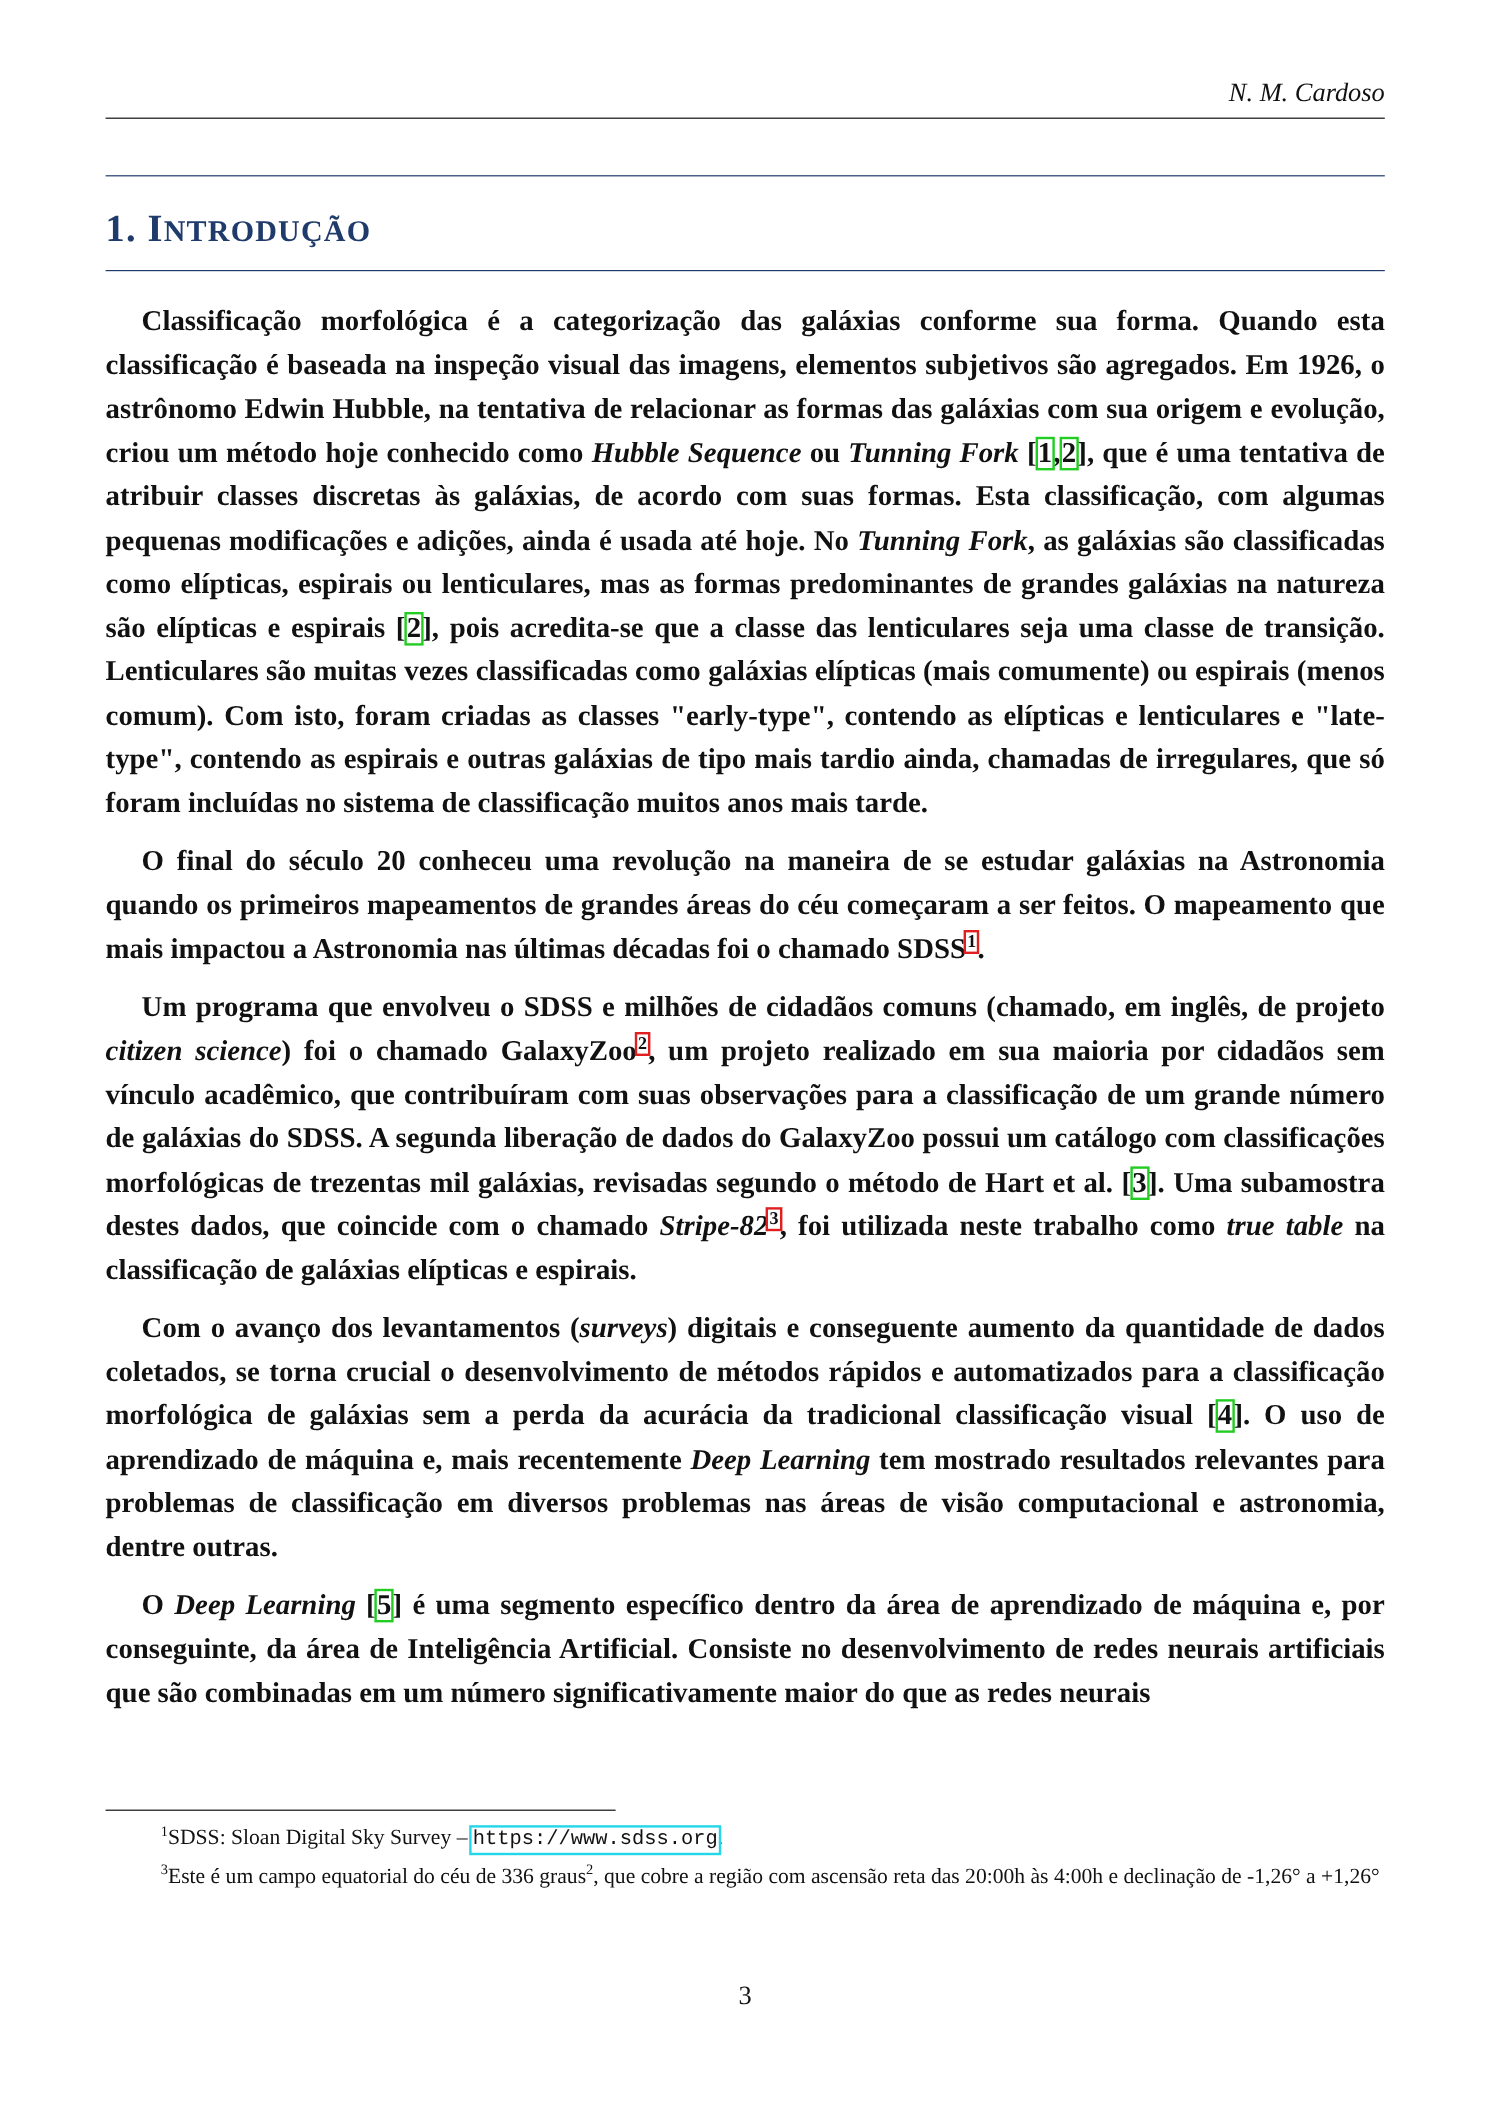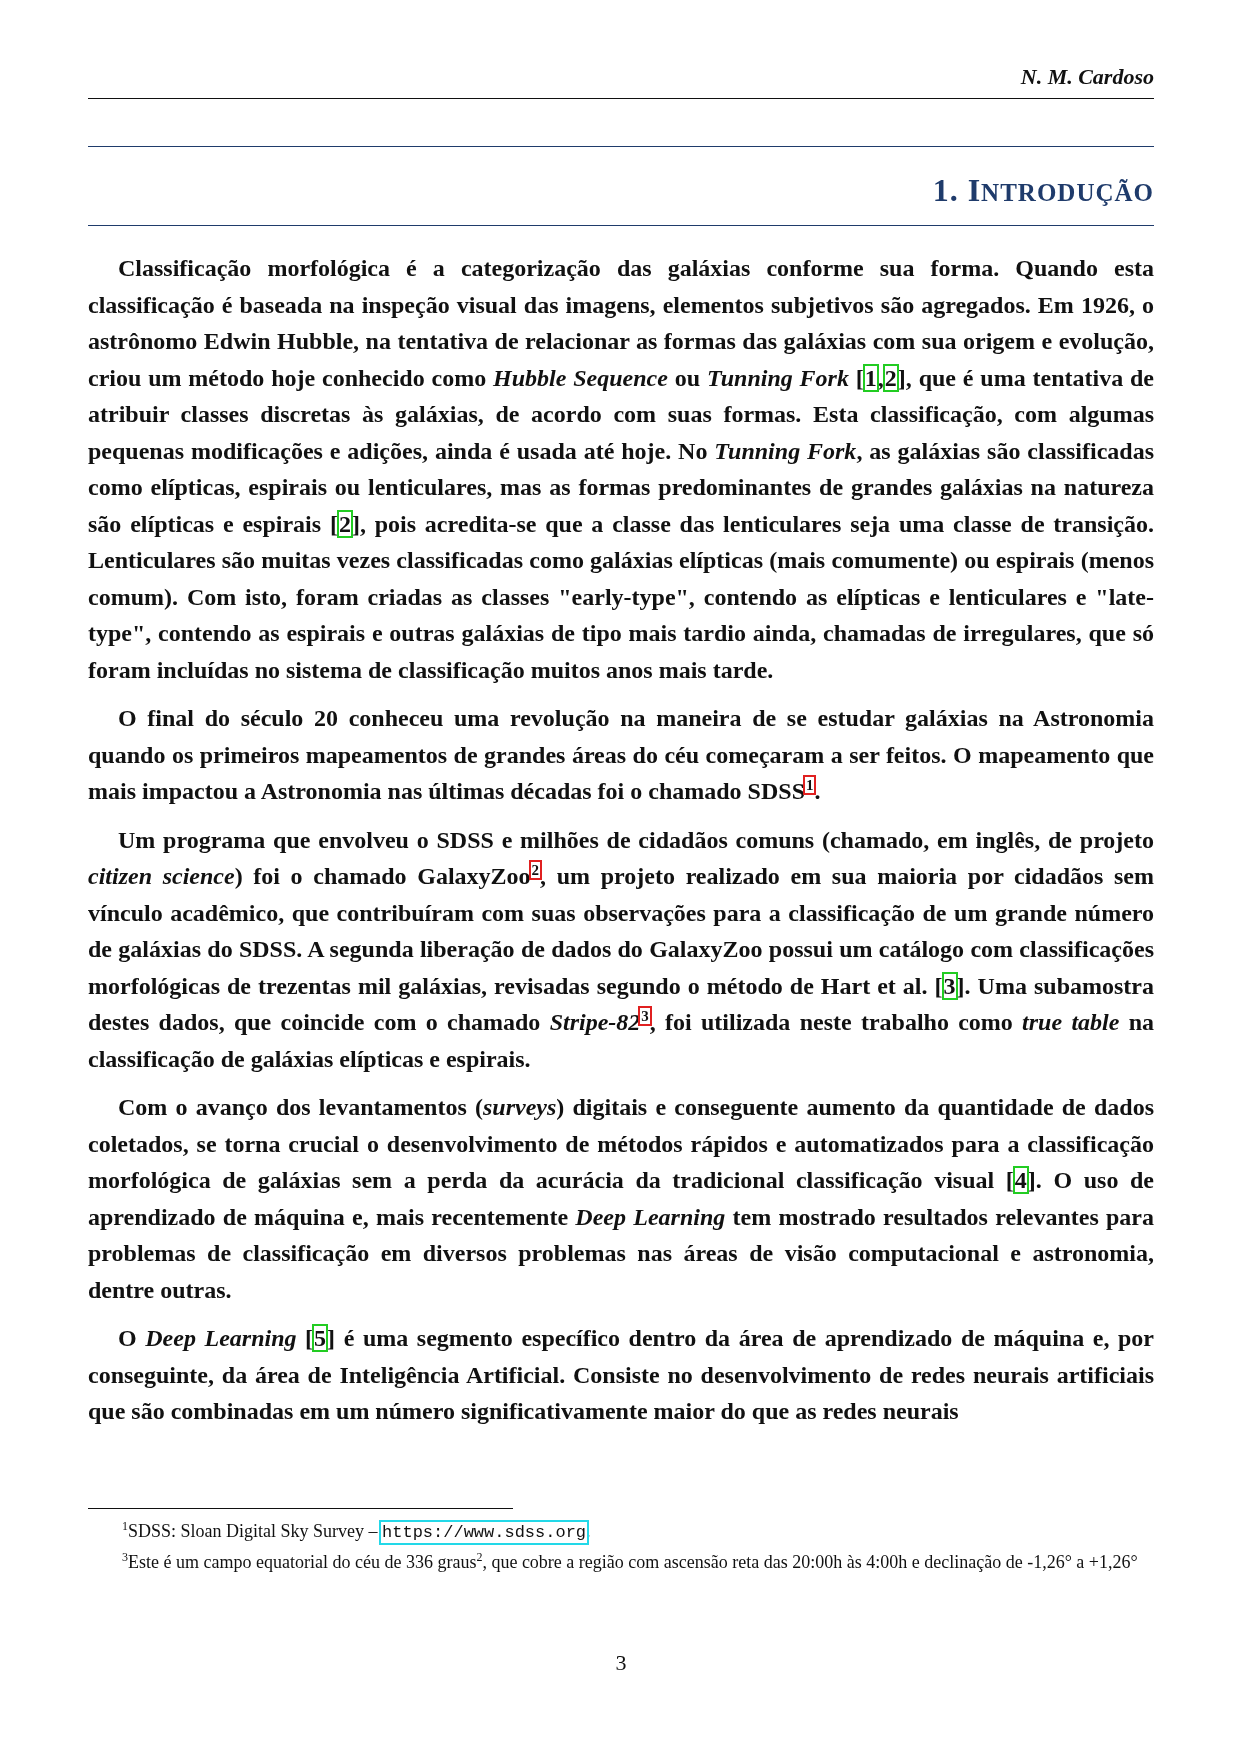--- a/index.html
+++ b/index.html
@@ -3,36 +3,36 @@
 <meta charset="utf-8">
 <style>
   html, body { margin: 0; padding: 0; background: #ffffff; }
   body { width: 1241px; height: 1754px; position: relative; overflow: hidden;
          font-family: "DejaVu Serif", "Liberation Serif", serif; color: #111; }
   .page { position: absolute; left: 88px; top: 0; width: 1066px; }
 
   .header { position: absolute; top: 64px; left: 0; width: 1066px; height: 34px;
             border-bottom: 1.5px solid #111; font-family: "Liberation Serif", serif; font-size: 22px; }
   .header .left { position: absolute; left: 0; top: 0; font-weight: bold; }
-  .header .right { position: absolute; right: 0; top: 0; font-weight: bold; font-style: italic; }
+  .header .right { position: absolute; right: 0; top: 0; font-weight: normal; font-style: italic; }
 
   .rule { position: absolute; left: 0; width: 1066px; height: 0; border-top: 1.5px solid #1f3b6b; }
-  .title { position: absolute; top: 172px; left: 0; width: 1066px; text-align: right;
+  .title { position: absolute; top: 172px; left: 0; width: 1066px; text-align: left;
            color: #1f3b6b; font-family: "Liberation Serif", serif; font-size: 32px; font-weight: bold; letter-spacing: 1px; }
   .title .sc { font-size: 25px; }
 
   .body { position: absolute; top: 250px; left: 0; width: 1066px;
           font-family: "Liberation Serif", serif; font-size: 24px; line-height: 36.5px; text-align: justify; }
   .body p { margin: 0 0 12px 0; text-indent: 30px; font-weight: bold; }
   .ref-green { outline: 2px solid #22cc22; outline-offset: -1px; padding: 0 1px; }
   .ref-red { outline: 2px solid #e02020; outline-offset: 0px; font-size: 15px; vertical-align: super; line-height: 0; padding: 0 1px; }
   .ref-cyan { outline: 2px solid #22d8e8; outline-offset: 1px; font-family: "Liberation Mono", monospace; }
 
   .fn-rule { position: absolute; top: 1508px; left: 0; width: 425px; border-top: 1.3px solid #111; }
-  .footnotes { position: absolute; top: 1514px; left: 4px; width: 1066px;
+  .footnotes { position: absolute; top: 1514px; left: 16px; width: 1066px;
                font-family: "Liberation Serif", serif; font-size: 18px; line-height: 24px; text-align: justify; }
   .footnotes .fn { margin: 0; text-indent: 30px; }
   .footnotes sup { font-size: 12px; }
   .footnotes .ref-cyan { font-size: 17px; }
 
   .pagenum { position: absolute; top: 1650px; left: 0; width: 1066px; text-align: center;
              font-family: "Liberation Serif", serif; font-size: 22px; }
 </style>
 </head>
 <body>

